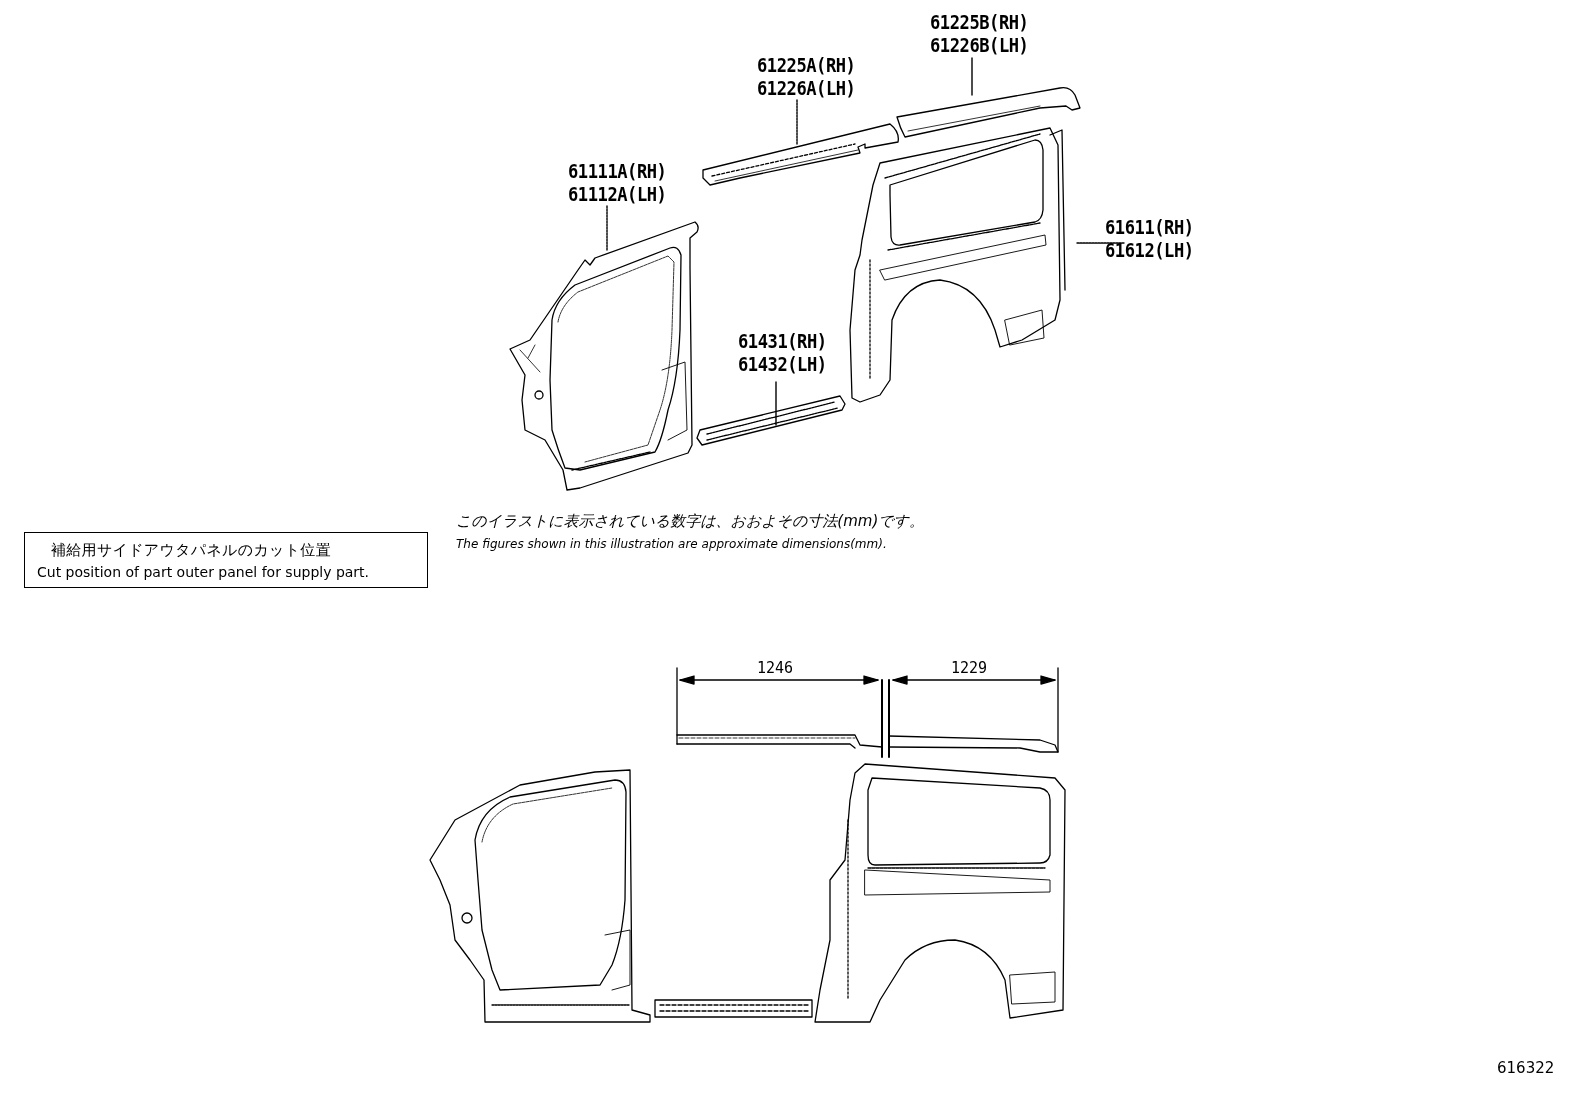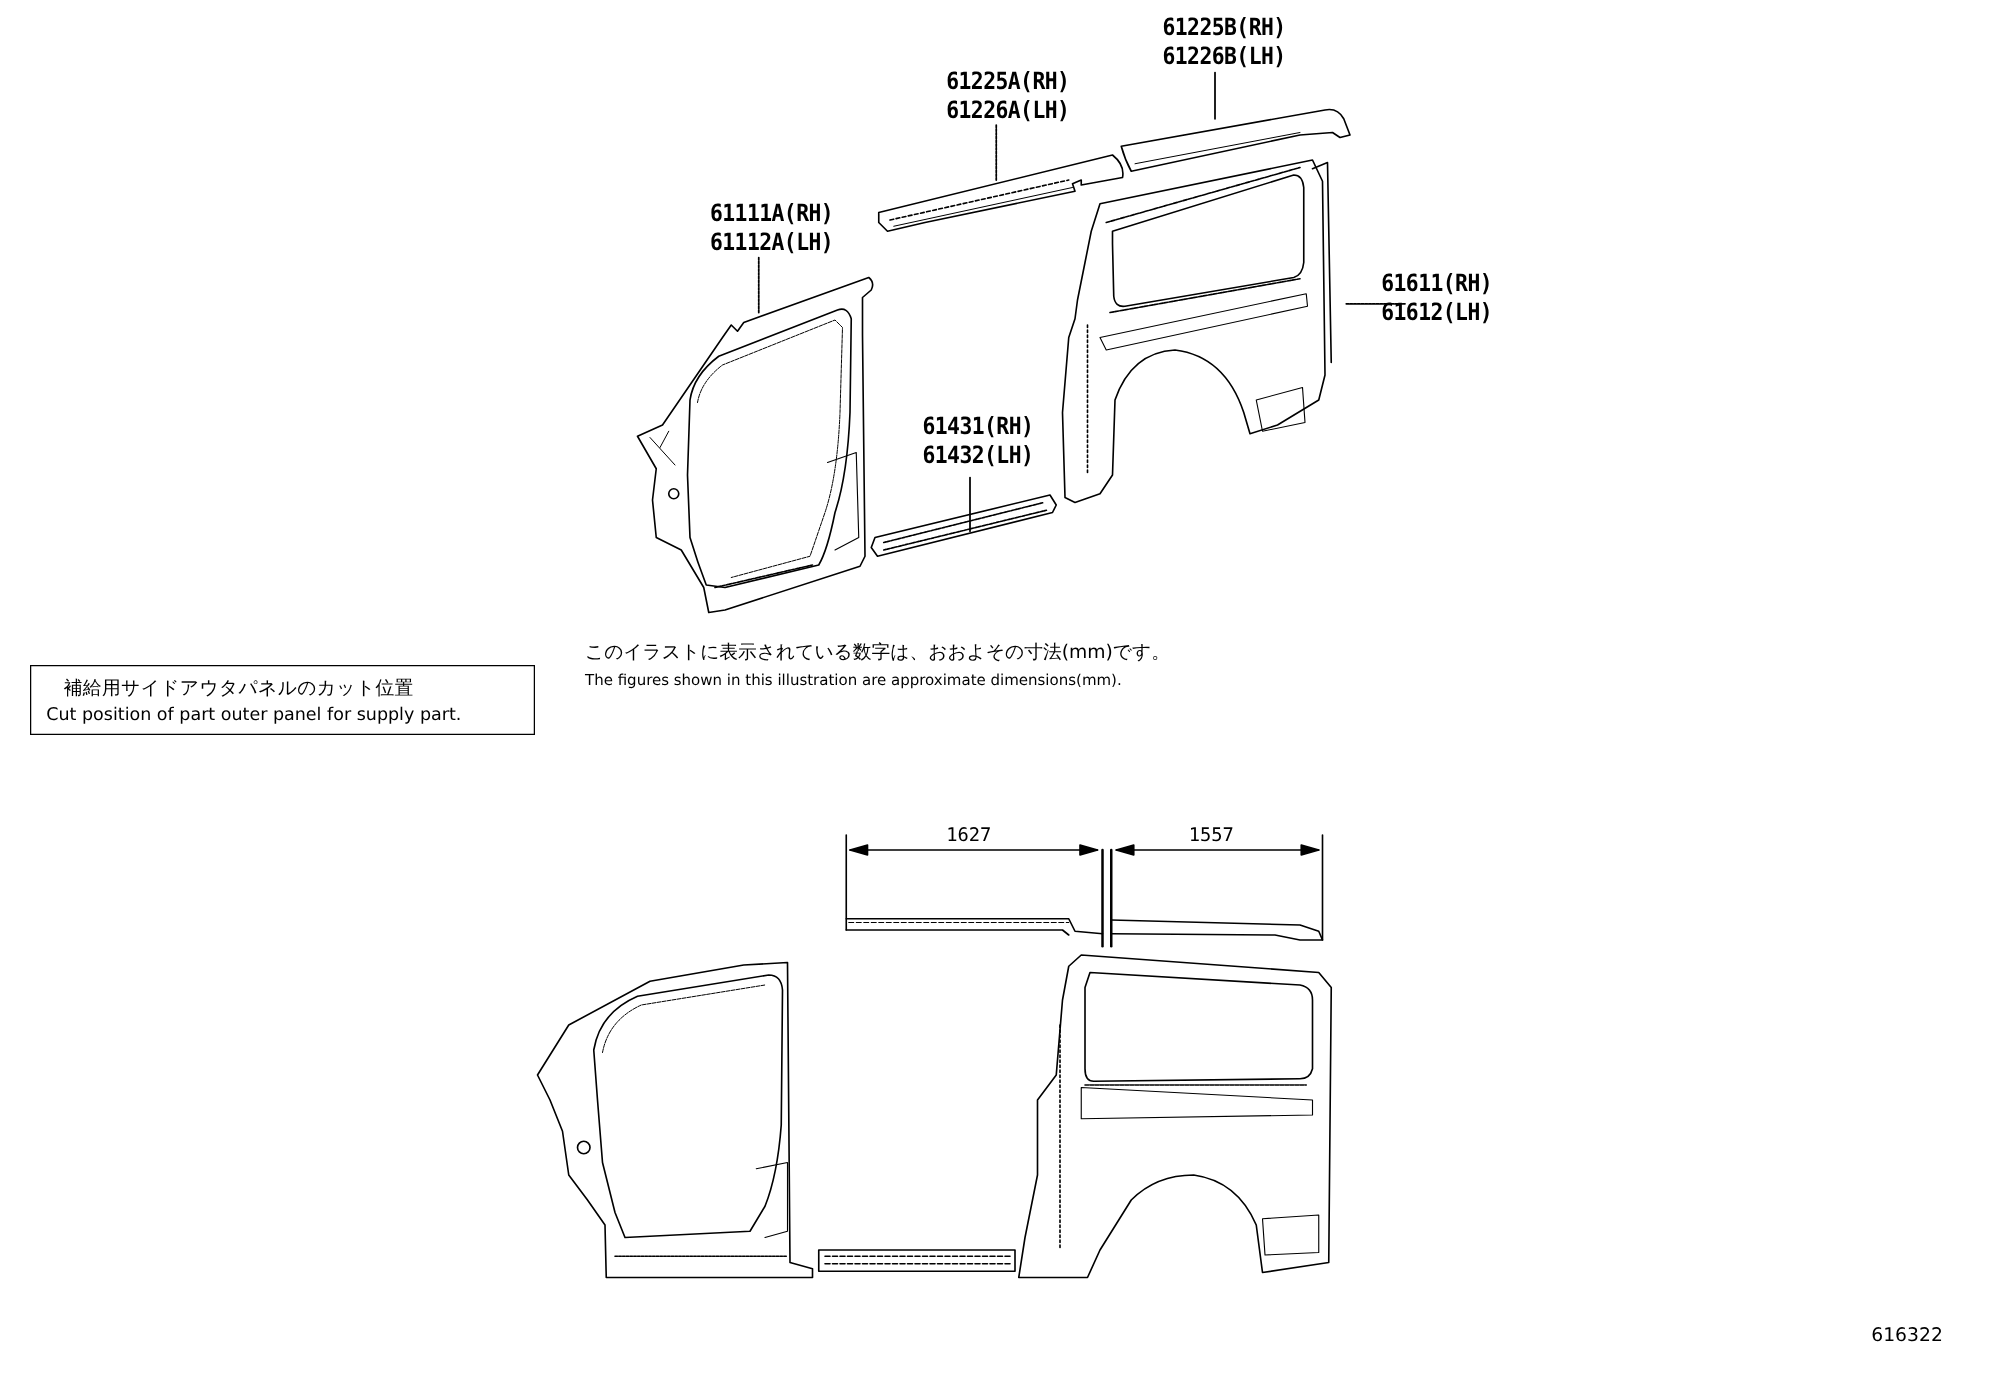--- a/index.html
+++ b/index.html
@@ -8,21 +8,21 @@
   .canvas { position:absolute; left:0; top:0; width:1428px; height:1099px; }
   .part-label { position:absolute; font-family:"DejaVu Sans Mono", monospace;
                 font-weight:bold; font-size:19px; line-height:23px; letter-spacing:-0.5px;
                 white-space:nowrap; transform:scaleX(0.9); transform-origin:left top; }
   .part-label div { display:block; }
   .note-box { position:absolute; left:24px; top:504px; width:404px; height:56px;
               border:1.5px solid #000; box-sizing:border-box;
               font-family:"DejaVu Sans", sans-serif;margin-top:28px; }
   .note-box .jp { position:absolute; left:26px; top:8px; font-size:15px; letter-spacing:0.3px; }
   .note-box .en { position:absolute; left:12px; top:31px; font-size:14px; }
-  .dim-note { position:absolute; left:468px; top:511px; font-family:"DejaVu Sans", sans-serif; }
+  .dim-note { position:absolute; left:456px; top:511px; font-family:"DejaVu Sans", sans-serif;font-style:italic; }
   .dim-note .jp { font-size:15px; line-height:20px; }
   .dim-note .en { font-size:12px; line-height:20px; margin-top:3px; }
   .dim-val { position:absolute; font-family:"DejaVu Sans Mono", monospace; font-size:15px; }
   .fig-id { position:absolute; left:1497px; top:1059px; font-family:"DejaVu Sans", sans-serif;
             font-size:15px; }
 </style>
 </head>
 <body>
 
 <div class="canvas">
@@ -143,17 +143,17 @@
 
   <div class="note-box">
     <div class="jp">補給用サイドアウタパネルのカット位置</div>
     <div class="en">Cut position of part outer panel for supply part.</div>
   </div>
   <div class="dim-note">
     <div class="jp">このイラストに表示されている数字は、おおよその寸法(mm)です。</div>
     <div class="en">The figures shown in this illustration are approximate dimensions(mm).</div>
   </div>
 
-  <div class="dim-val" style="left:757px;top:659px">1627</div>
-  <div class="dim-val" style="left:951px;top:659px">1557</div>
+  <div class="dim-val" style="left:757px;top:659px">1246</div>
+  <div class="dim-val" style="left:951px;top:659px">1229</div>
 
   <div class="fig-id">616322</div>
 </div>
 
 </body></html>

